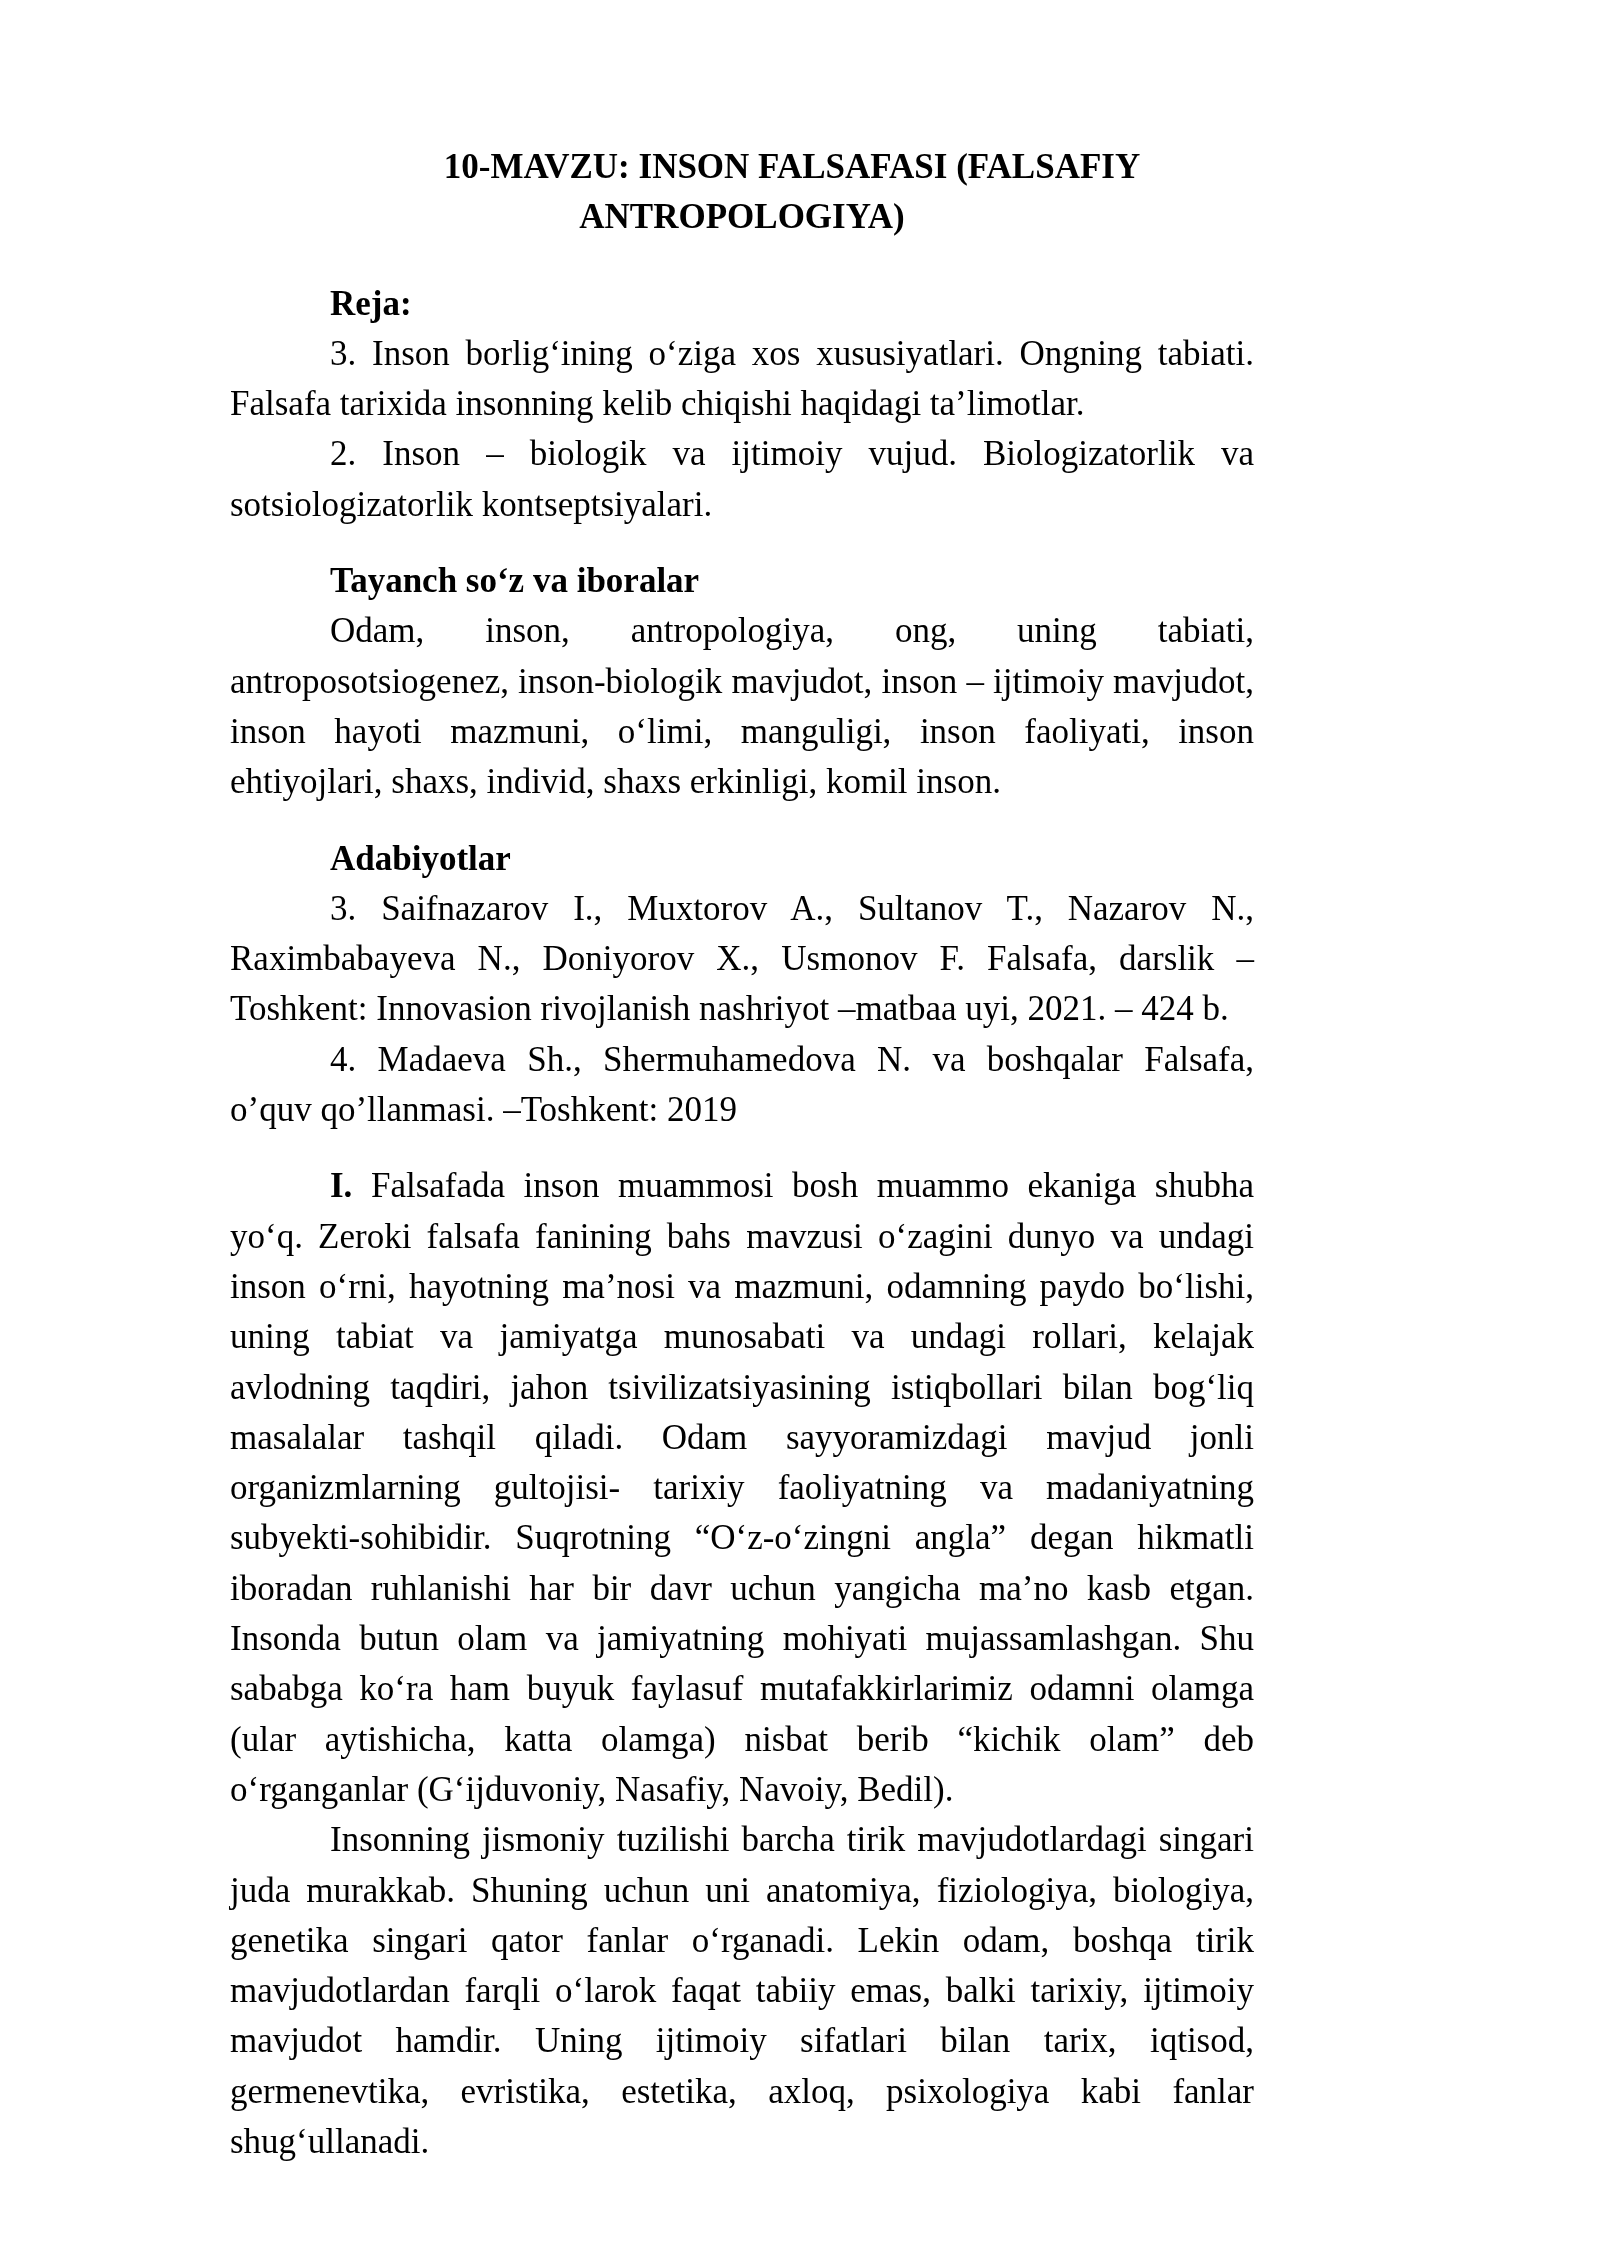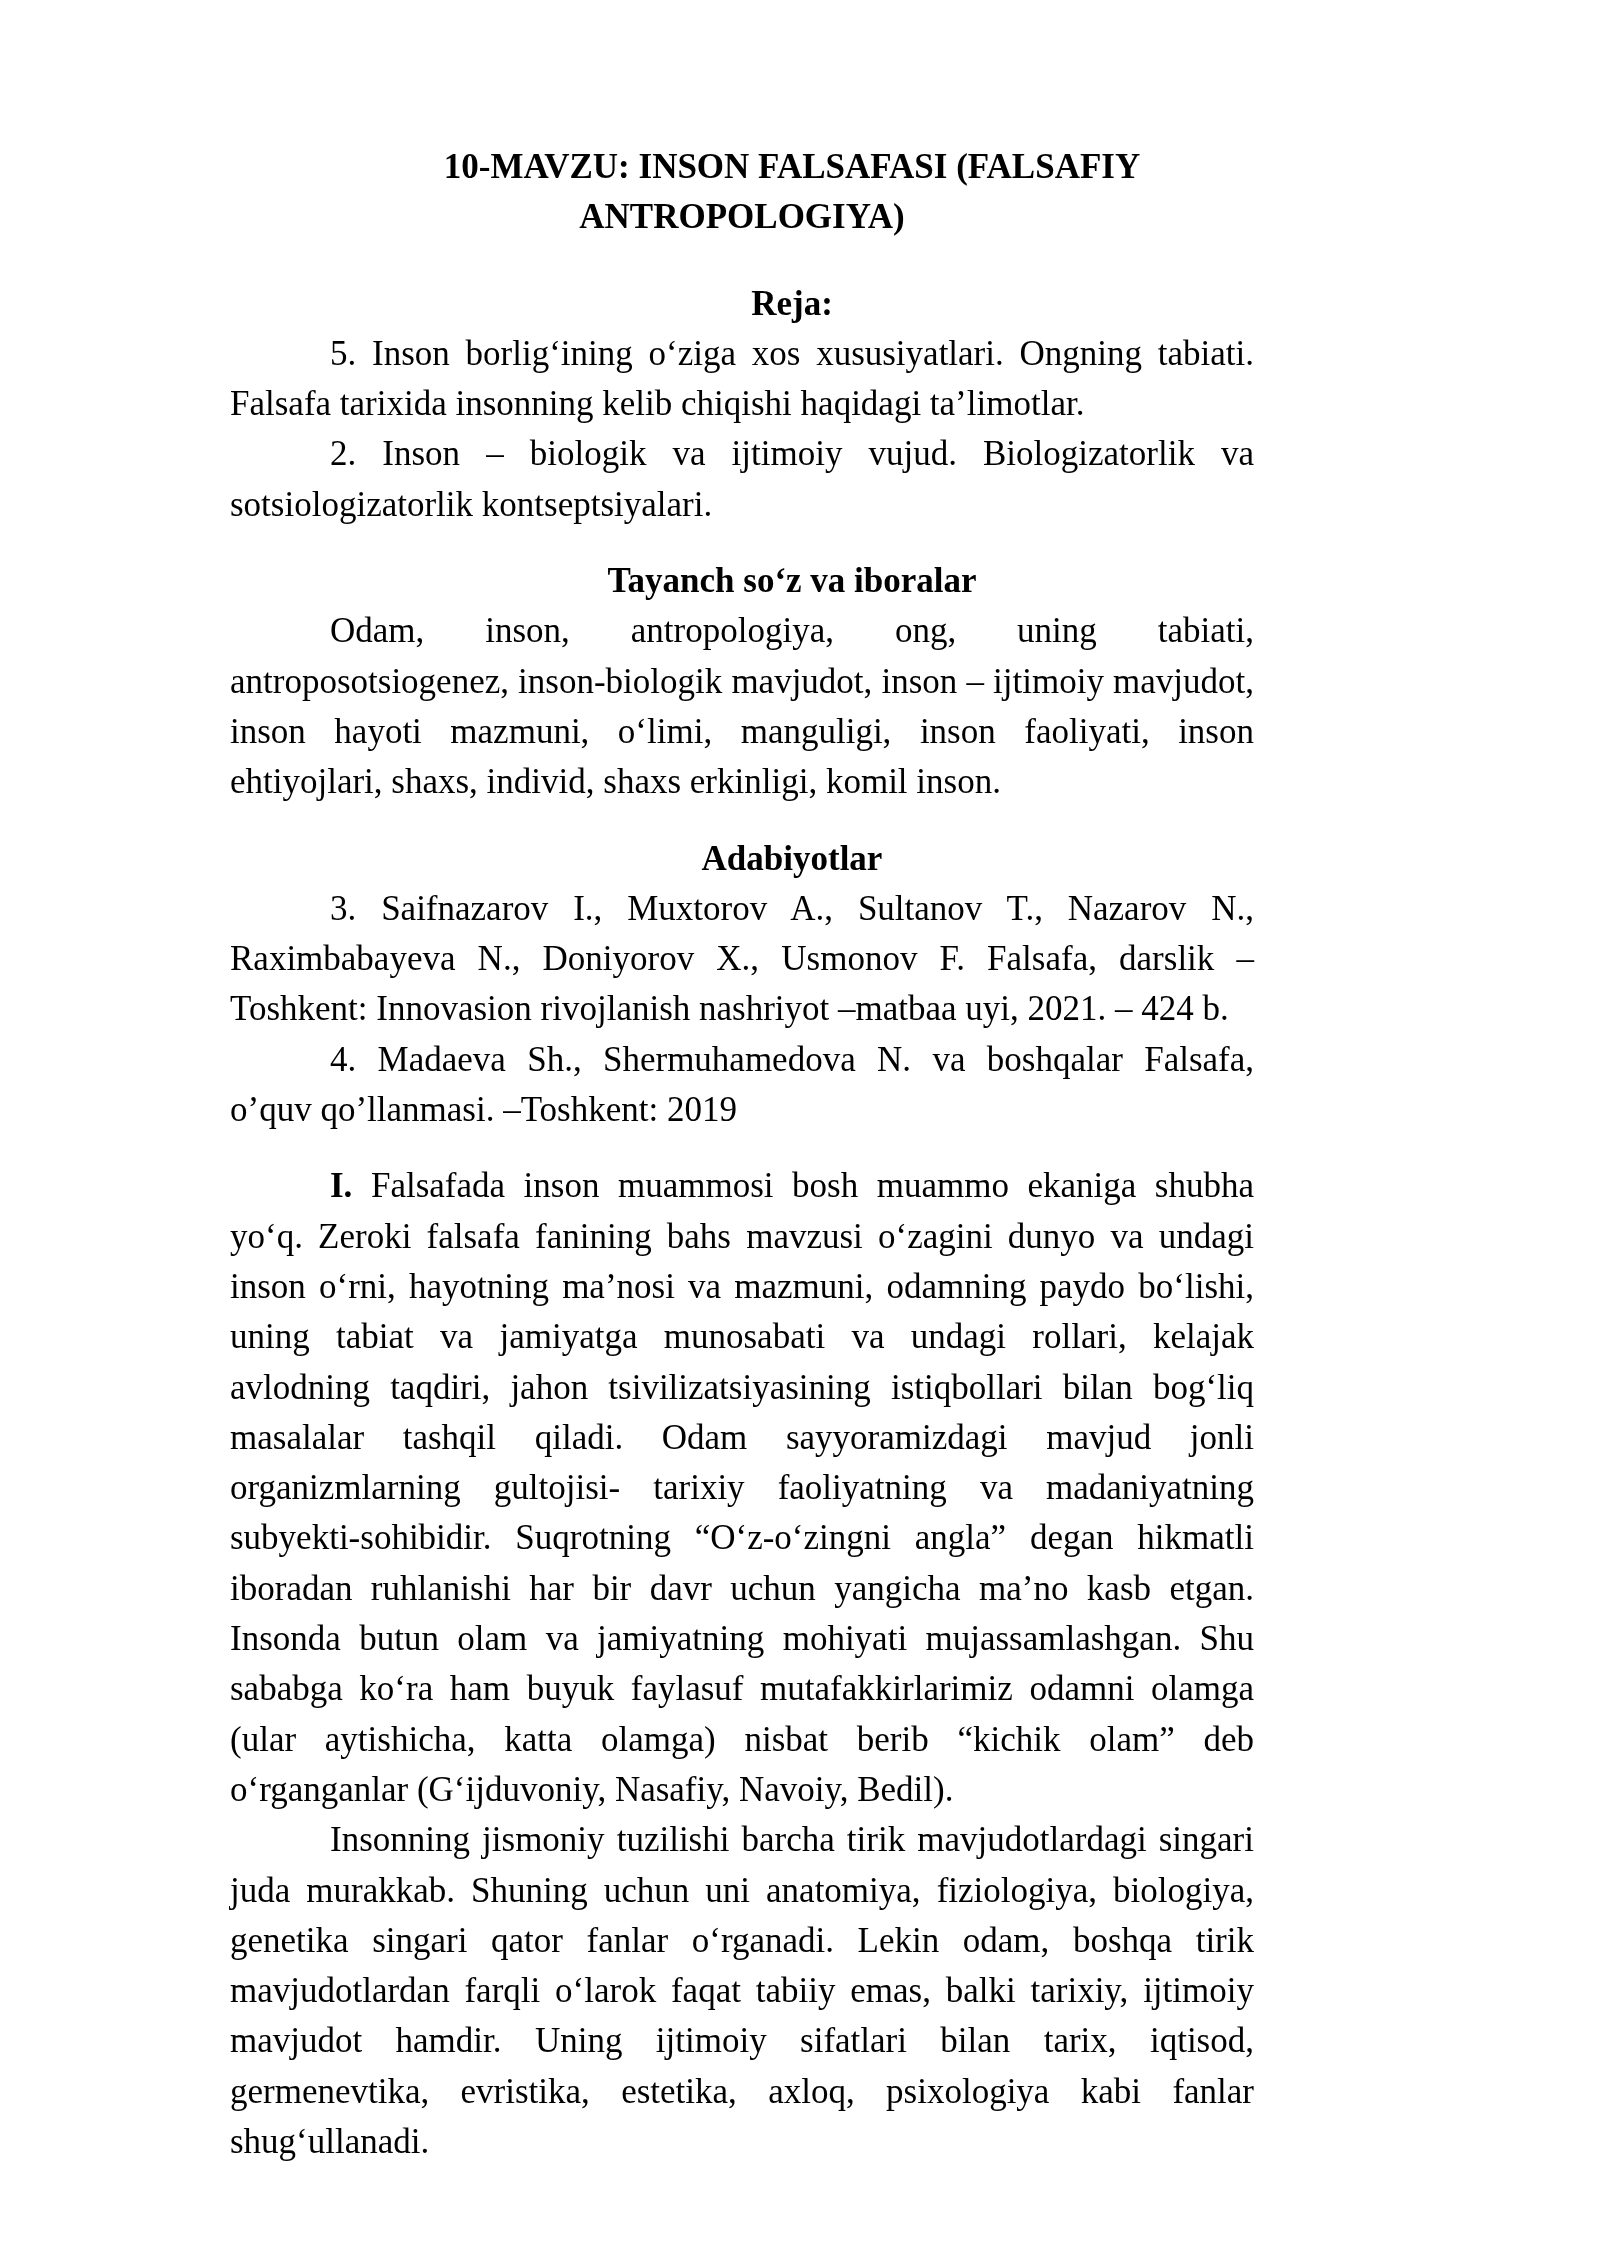--- a/index.html
+++ b/index.html
@@ -24,35 +24,35 @@
     text-align: justify;
     text-indent: 100px;
   }
   .title {
     font-weight: bold;
     text-align: center;
     margin-bottom: 36px;
   }
   .heading {
     font-weight: bold;
-    text-align: center;
+    text-align: left;
   }
   .spaced {
     margin-top: 26px;
   }
 </style>
 </head>
 <body>
 
 <div class="page">
 
   <p class="title">10-MAVZU: INSON FALSAFASI (FALSAFIY ANTROPOLOGIYA)</p>
 
   <p class="heading">Reja:</p>
-  <p>5. Inson borligʻining oʻziga xos xususiyatlari. Ongning tabiati. Falsafa tarixida insonning kelib chiqishi haqidagi ta’limotlar.</p>
+  <p>3. Inson borligʻining oʻziga xos xususiyatlari. Ongning tabiati. Falsafa tarixida insonning kelib chiqishi haqidagi ta’limotlar.</p>
   <p>2. Inson – biologik va ijtimoiy vujud. Biologizatorlik va sotsiologizatorlik kontseptsiyalari.</p>
 
   <p class="heading spaced">Tayanch soʻz va iboralar</p>
   <p>Odam, inson, antropologiya, ong, uning tabiati, antroposotsiogenez, inson-biologik mavjudot, inson – ijtimoiy mavjudot, inson hayoti mazmuni, oʻlimi, manguligi, inson faoliyati, inson ehtiyojlari, shaxs, individ, shaxs erkinligi, komil inson.</p>
 
   <p class="heading spaced">Adabiyotlar</p>
   <p>3. Saifnazarov I., Muxtorov A., Sultanov T., Nazarov N., Raximbabayeva N., Doniyorov X., Usmonov F. Falsafa, darslik – Toshkent: Innovasion rivojlanish nashriyot –matbaa uyi, 2021. – 424 b.</p>
   <p>4. Madaeva Sh., Shermuhamedova N. va boshqalar Falsafa, o’quv qo’llanmasi. –Toshkent: 2019</p>
 
   <p class="spaced"><b>I.</b><span> Falsafada inson muammosi bosh muammo ekaniga shubha yoʻq. Zeroki falsafa fanining bahs mavzusi oʻzagini dunyo va undagi inson oʻrni, hayotning ma’nosi va mazmuni, odamning paydo boʻlishi, uning tabiat va jamiyatga munosabati va undagi rollari, kelajak avlodning taqdiri, jahon tsivilizatsiyasining istiqbollari bilan bogʻliq masalalar tashqil qiladi. Odam sayyoramizdagi mavjud jonli organizmlarning gultojisi- tarixiy faoliyatning va madaniyatning subyekti-sohibidir. Suqrotning “Oʻz-oʻzingni angla” degan hikmatli iboradan ruhlanishi har bir davr uchun yangicha ma’no kasb etgan. Insonda butun olam va jamiyatning mohiyati mujassamlashgan. Shu sababga koʻra ham buyuk faylasuf mutafakkirlarimiz odamni olamga (ular aytishicha, katta olamga) nisbat berib “kichik olam” deb oʻrganganlar (Gʻijduvoniy, Nasafiy, Navoiy, Bedil).</span></p>

